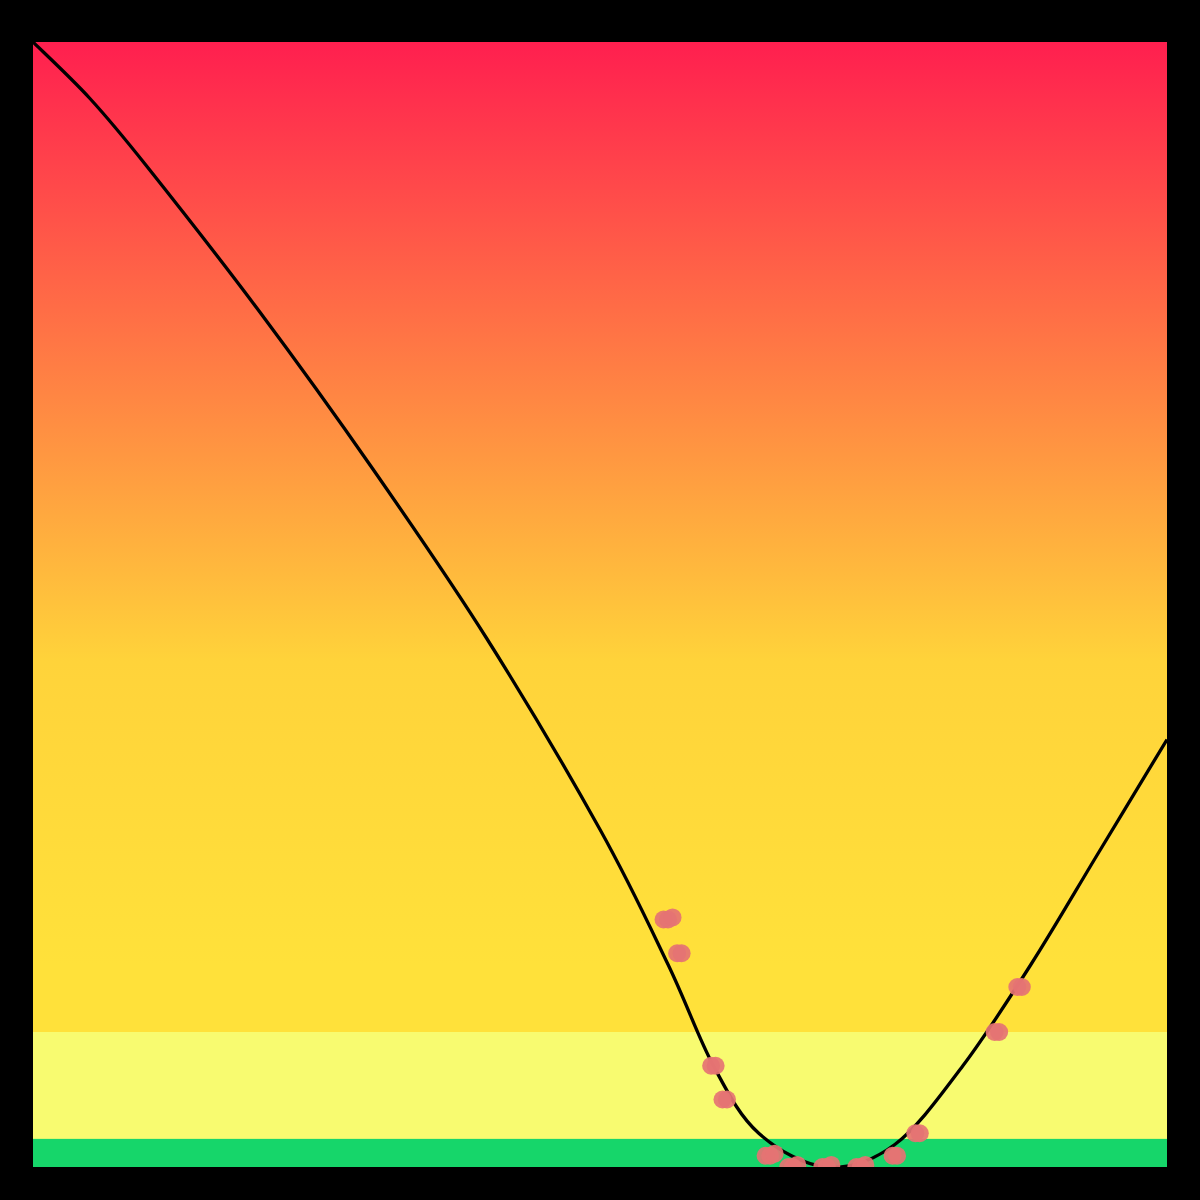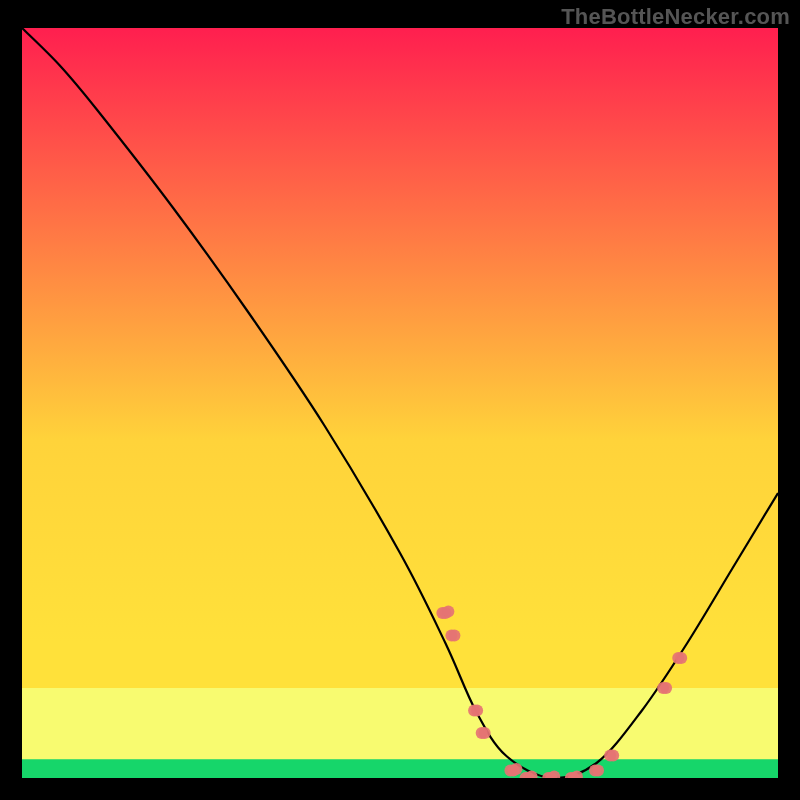--- a/index.html
+++ b/index.html
@@ -33,21 +33,20 @@
     top: 28px;
     width: 756px;
     height: 750px;
   }
   svg { display: block; }
 </style>
 </head>
 <body>
 
 <div class="stage">
-  <div class="watermark">TheBottleNecker.com</div>
 
   <div class="plot">
     <svg id="svg" width="756" height="750" viewBox="0 0 756 750">
       <defs>
         <linearGradient id="bg-grad" x1="0" y1="0" x2="0" y2="1">
           <stop id="g0" offset="0%" stop-color="#ff1f4f"></stop>
           <stop id="g1" offset="55%" stop-color="#ffd33a"></stop>
           <stop id="g2" offset="82%" stop-color="#ffe13a"></stop>
           <stop id="g3" offset="100%" stop-color="#ffe13a"></stop>
         </linearGradient>

